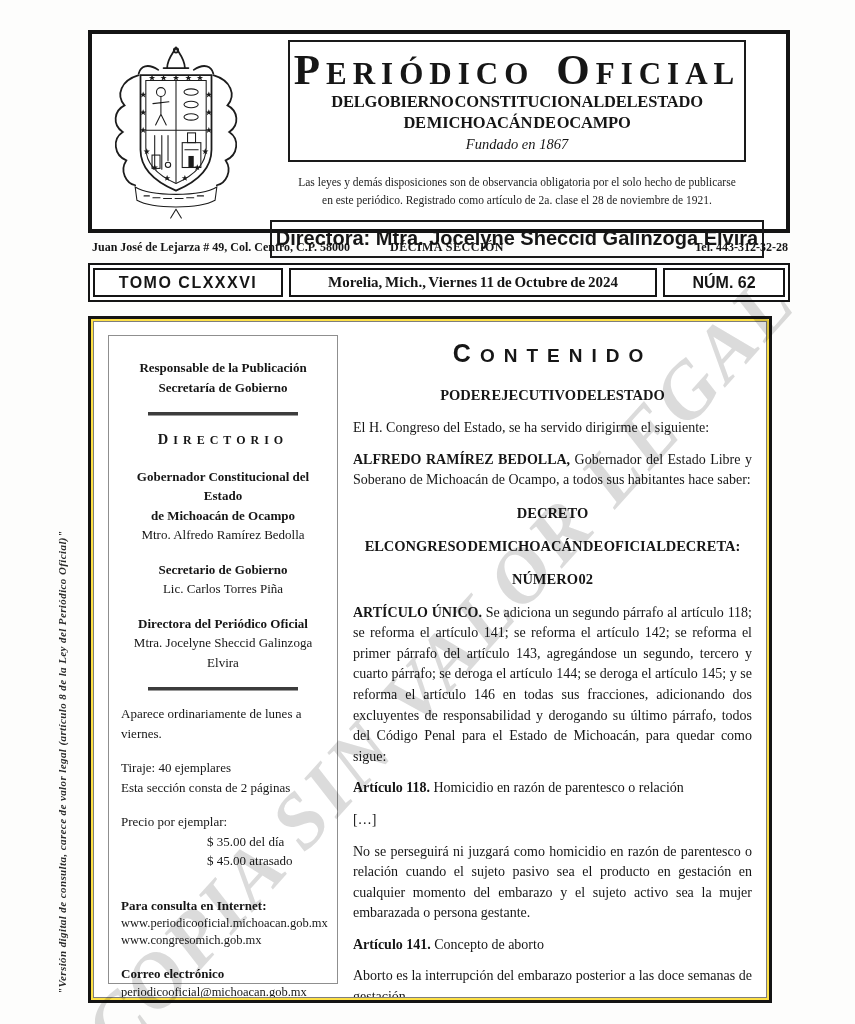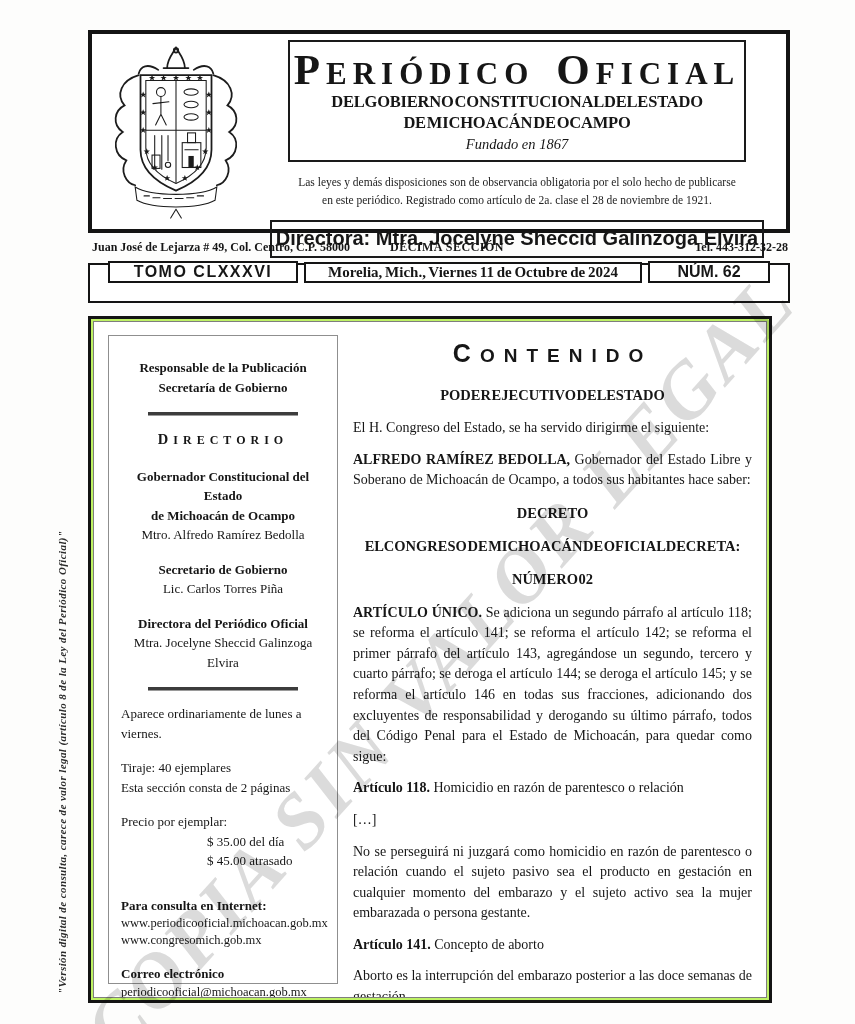--- a/index.html
+++ b/index.html
@@ -32,30 +32,30 @@
   
   .info-row { position:absolute; left:88px; top:240px; width:702px; height:18px;
     font-weight:bold; font-size:12px; }
   .info-address { position:absolute; left:4px; }
   .info-section { position:absolute; left:50%; transform:translateX(-43%); letter-spacing:.5px; }
   .info-phone   { position:absolute; right:2px; }
 
   
   .volume-row { position:absolute; left:88px; top:263px; width:702px; height:39px;
     border:2px solid #141414; box-sizing:border-box; background:#fff;
-    display:flex; gap:6px; padding:18px;align-items:flex-end; }
+    display:flex; gap:6px; padding:3px; }
   .vcell { border:2px solid #141414; box-sizing:border-box; display:flex;
     align-items:center; justify-content:center; background:#fff; }
   .vcell.tome { width:190px; font-family:"Liberation Sans", sans-serif; font-weight:bold; font-size:16px; letter-spacing:1.5px; }
   .vcell.date { flex:1; font-weight:bold; font-size:15px; word-spacing:-1px; }
   .vcell.num  { width:122px; font-family:"Liberation Sans", sans-serif; font-weight:bold; font-size:16px; }
 
   
   .main-box { position:absolute; left:88px; top:316px; width:684px; height:687px;
-    border:3px solid #141414; box-sizing:border-box; padding:2px; background:#bef264; }
+    border:3px solid #141414; box-sizing:border-box; padding:2px; background:#fde047; }
   .main-inner { border:1px solid #7e7e7e; height:100%; box-sizing:border-box;
     padding:13px 14px; display:flex; gap:15px; overflow:hidden; background:#fff; }
 
   
   .sidebar-box { width:230px; flex:none; border:1px solid #8f8f8f; box-sizing:border-box;
     padding:22px 12px 10px; font-size:13px; line-height:1.5; }
   .sb-center { text-align:center; }
   .sb-bold { font-weight:bold; }
   .sb-rule { height:3px; background:#3c3c3c; border-bottom:1px solid #9a9a9a;
     width:150px; margin:15px auto 13px; }

